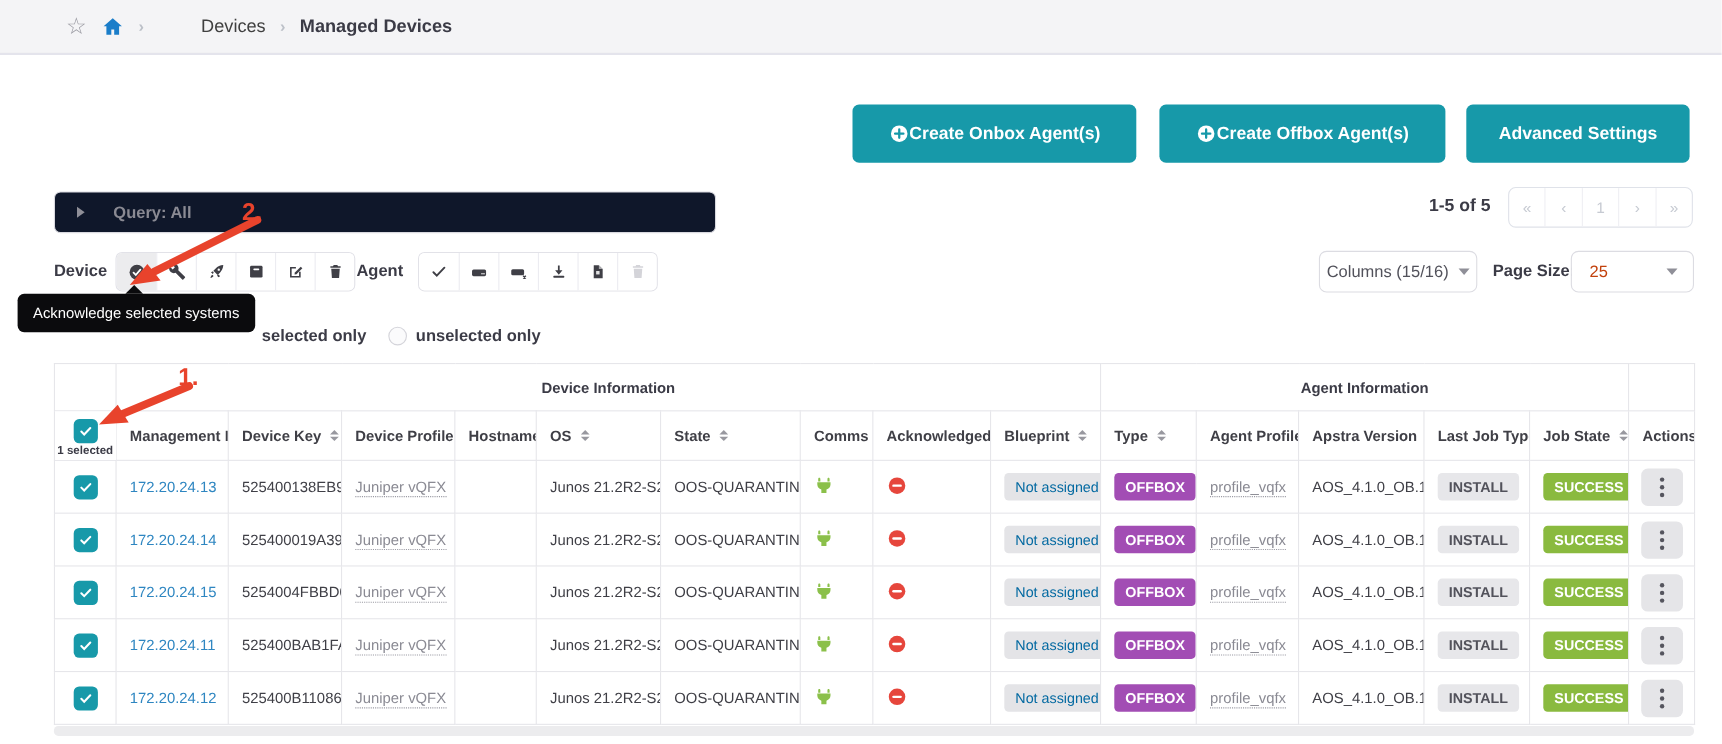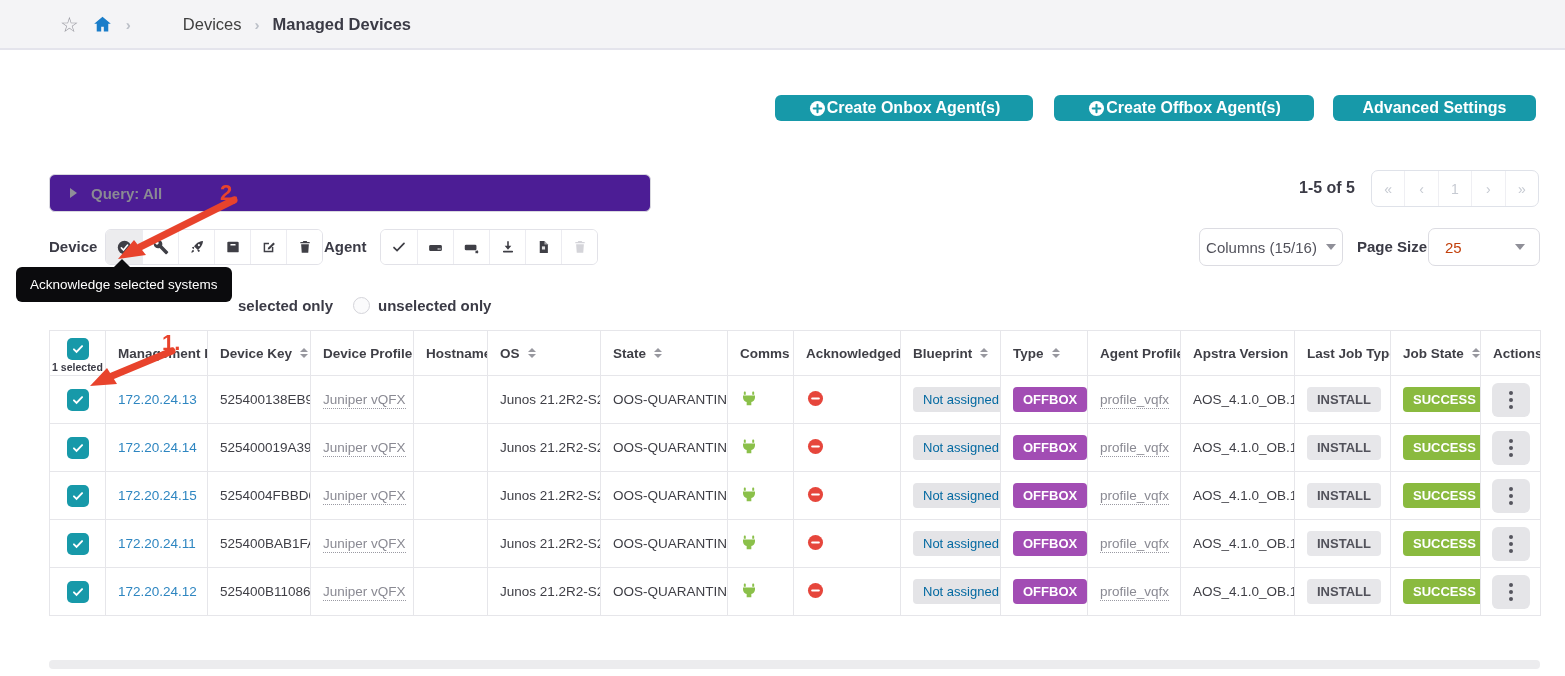--- a/index.html
+++ b/index.html
@@ -9,32 +9,32 @@
   
   .topbar { position:absolute; left:0; top:0; width:1565px; height:50px;
     background:#f4f4f6; border-bottom:2px solid #e4e4ec;
     display:flex; align-items:center; padding-left:60px; gap:13px; }
   .star { font-size:21px; color:#9a9aa2; line-height:1; }
   .crumb-sep { color:#bcc0c8; font-size:15px; font-weight:bold; }
   .crumb-link { color:#404040; font-size:16.5px; text-decoration:none; cursor:pointer;margin-left:39px; }
   .crumb-current { color:#3b3b46; font-size:16.5px; font-weight:bold; }
 
   
-  .teal-btn { position:absolute; top:95px; height:26px; background:#1799a9; color:#fff;
+  .teal-btn { position:absolute; top:95px; height:53px; background:#1799a9; color:#fff;
     border:none; border-radius:6px; font-family:"Liberation Sans",sans-serif;
     font-size:16px; font-weight:bold; display:flex; align-items:center;
     justify-content:center; cursor:pointer; }
   #btn-onbox { left:775px; width:258px; }
   #btn-offbox { left:1054px; width:260px; }
   #btn-advanced { left:1333px; width:203px; }
 
   
   .query-box { position:absolute; left:49px; top:174px; width:602px; height:38px;
-    background:#4c1d95; border:1px solid #d9d9df; border-radius:6px;
-    display:flex; align-items:center; padding-left:20px; gap:14px; cursor:pointer; }
+    background:#0f172a; border:1px solid #d9d9df; border-radius:6px;
+    display:flex; align-items:center; padding-left:20px; gap:26px; cursor:pointer; }
   .query-caret { width:0; height:0; border-top:5px solid transparent;
     border-bottom:5px solid transparent; border-left:7px solid #8f8f98; }
   .query-text { color:#8a8a93; font-size:15px; font-weight:bold; }
 
   
   .page-range { position:absolute; left:1299px; top:179px; font-size:16px;
     font-weight:bold; color:#3b3b46; }
   .pager { position:absolute; left:1371px; top:170px; width:168px; height:37px;
     background:#fff; border:1px solid #dfe2e9; border-radius:7px;
     display:flex; overflow:hidden; }
@@ -324,20 +324,26 @@
     <col style="width:107px">
         <col style="width:100px">
         <col style="width:87px">
         <col style="width:93px">
     <col style="width:114px">
         <col style="width:96px">
         <col style="width:90px">
         <col style="width:60px">
   </colgroup>
   <thead>
+    <tr class="group-row">
+      <td></td>
+      <td colspan="9">Device Information</td>
+      <td colspan="5">Agent Information</td>
+      <td></td>
+    </tr>
     <tr class="head-row">
       <th class="c-check sel-count-cell">
         <span class="sel-cbx-wrap"><span class="cbx">
                 <svg width="14" height="14" viewBox="0 0 24 24">
                   <path d="M5 12.5l4.5 4.5L19 7" stroke="#fff" stroke-width="3.2" fill="none" stroke-linecap="round"></path>
                 </svg>
               </span></span>
         <span class="sel-count">1 selected</span>
       </th>
       <th><span class="hdr-cell">

